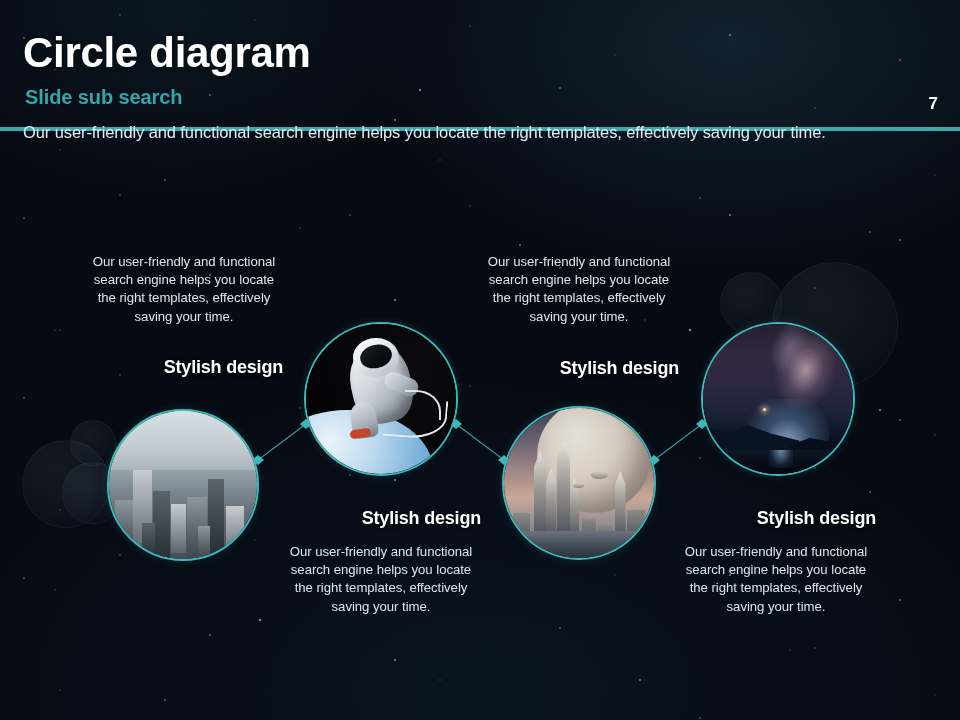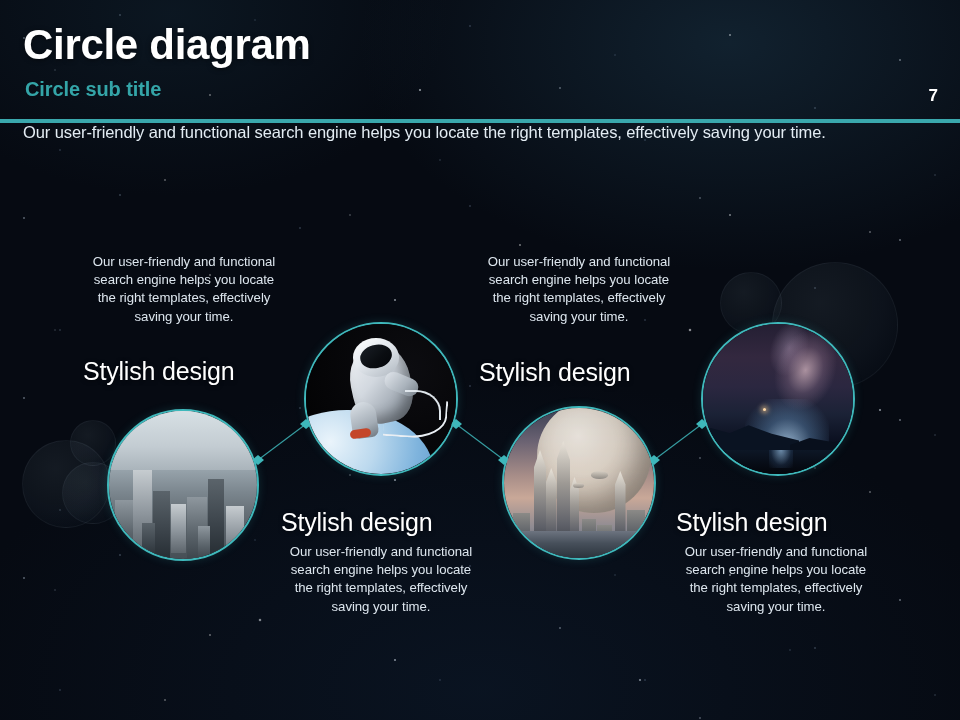--- a/index.html
+++ b/index.html
@@ -73,21 +73,21 @@
   }
 
   
   .bubble {
     position:absolute; border-radius:50%; pointer-events:none;
     background:radial-gradient(circle at 38% 32%, rgba(175,200,215,.085) 0%, rgba(150,180,200,.05) 55%, rgba(120,160,185,.025) 78%, rgba(255,255,255,0) 100%);
     border:1px solid rgba(185,210,225,.06);
   }
 
   
-  #header { position:absolute; left:0; top:8px; width:960px; height:116px; }
+  #header { position:absolute; left:0; top:16px; width:960px; height:116px; }
   #title {
     position:absolute; left:23px; top:14px;
     font-size:42px; font-weight:bold; color:#ffffff;
     letter-spacing:-0.3px; line-height:1.1;
     text-shadow:0 1px 5px rgba(0,0,0,.5);
   }
   #subtitle {
     position:absolute; left:25px; top:70px;
     font-size:20px; font-weight:bold; color:#34a5a8;
     letter-spacing:-0.1px;
@@ -235,22 +235,22 @@
     background:radial-gradient(ellipse at 50% 0%, rgba(170,215,255,.6) 0%, rgba(90,140,200,.15) 60%, rgba(0,0,0,0) 100%);
   }
   .art-milky .star-pt {
     position:absolute; width:3px; height:3px; border-radius:50%;
     background:#ffd9a8; box-shadow:0 0 5px 2px rgba(255,205,140,.65);
   }
 
   
   .item-title {
     position:absolute;
-    font-size:25px; font-weight:normal; color:#ffffff;
-    text-align:left; letter-spacing:-0.2px;
+    font-size:18px; font-weight:bold; color:#ffffff;
+    text-align:right; letter-spacing:-0.2px;
     text-shadow:0 1px 4px rgba(0,0,0,.55);
   }
   .item-body {
     position:absolute;
     font-size:13.2px; color:#dde6ee; line-height:1.38;
     text-align:center; letter-spacing:-0.05px;
   }
 </style>
 </head>
 <body>
@@ -262,21 +262,21 @@
   <div class="stars c"></div>
 
   <div class="bubble" style="left:22px;  top:440px; width:88px;  height:88px;"></div>
   <div class="bubble" style="left:62px;  top:462px; width:62px;  height:62px;"></div>
   <div class="bubble" style="left:70px;  top:420px; width:46px;  height:46px;"></div>
   <div class="bubble" style="left:772px; top:262px; width:126px; height:126px;"></div>
   <div class="bubble" style="left:720px; top:272px; width:62px;  height:62px;"></div>
 
   <div id="header">
     <div id="title">Circle diagram</div>
-    <div id="subtitle">Circle sub title</div>
+    <div id="subtitle">Slide sub search</div>
     <div id="page-number">7</div>
     <div id="header-rule"></div>
   </div>
 
   <div id="intro">Our user-friendly and functional search engine helps you locate the right templates, effectively saving your time.</div>
 
   <div id="diagram">
 
     <svg id="connectors" viewBox="0 0 960 720">
       <line x1="258" y1="460" x2="306" y2="424" stroke="#3fb8bb" stroke-width="1.1" opacity="0.85"></line>

